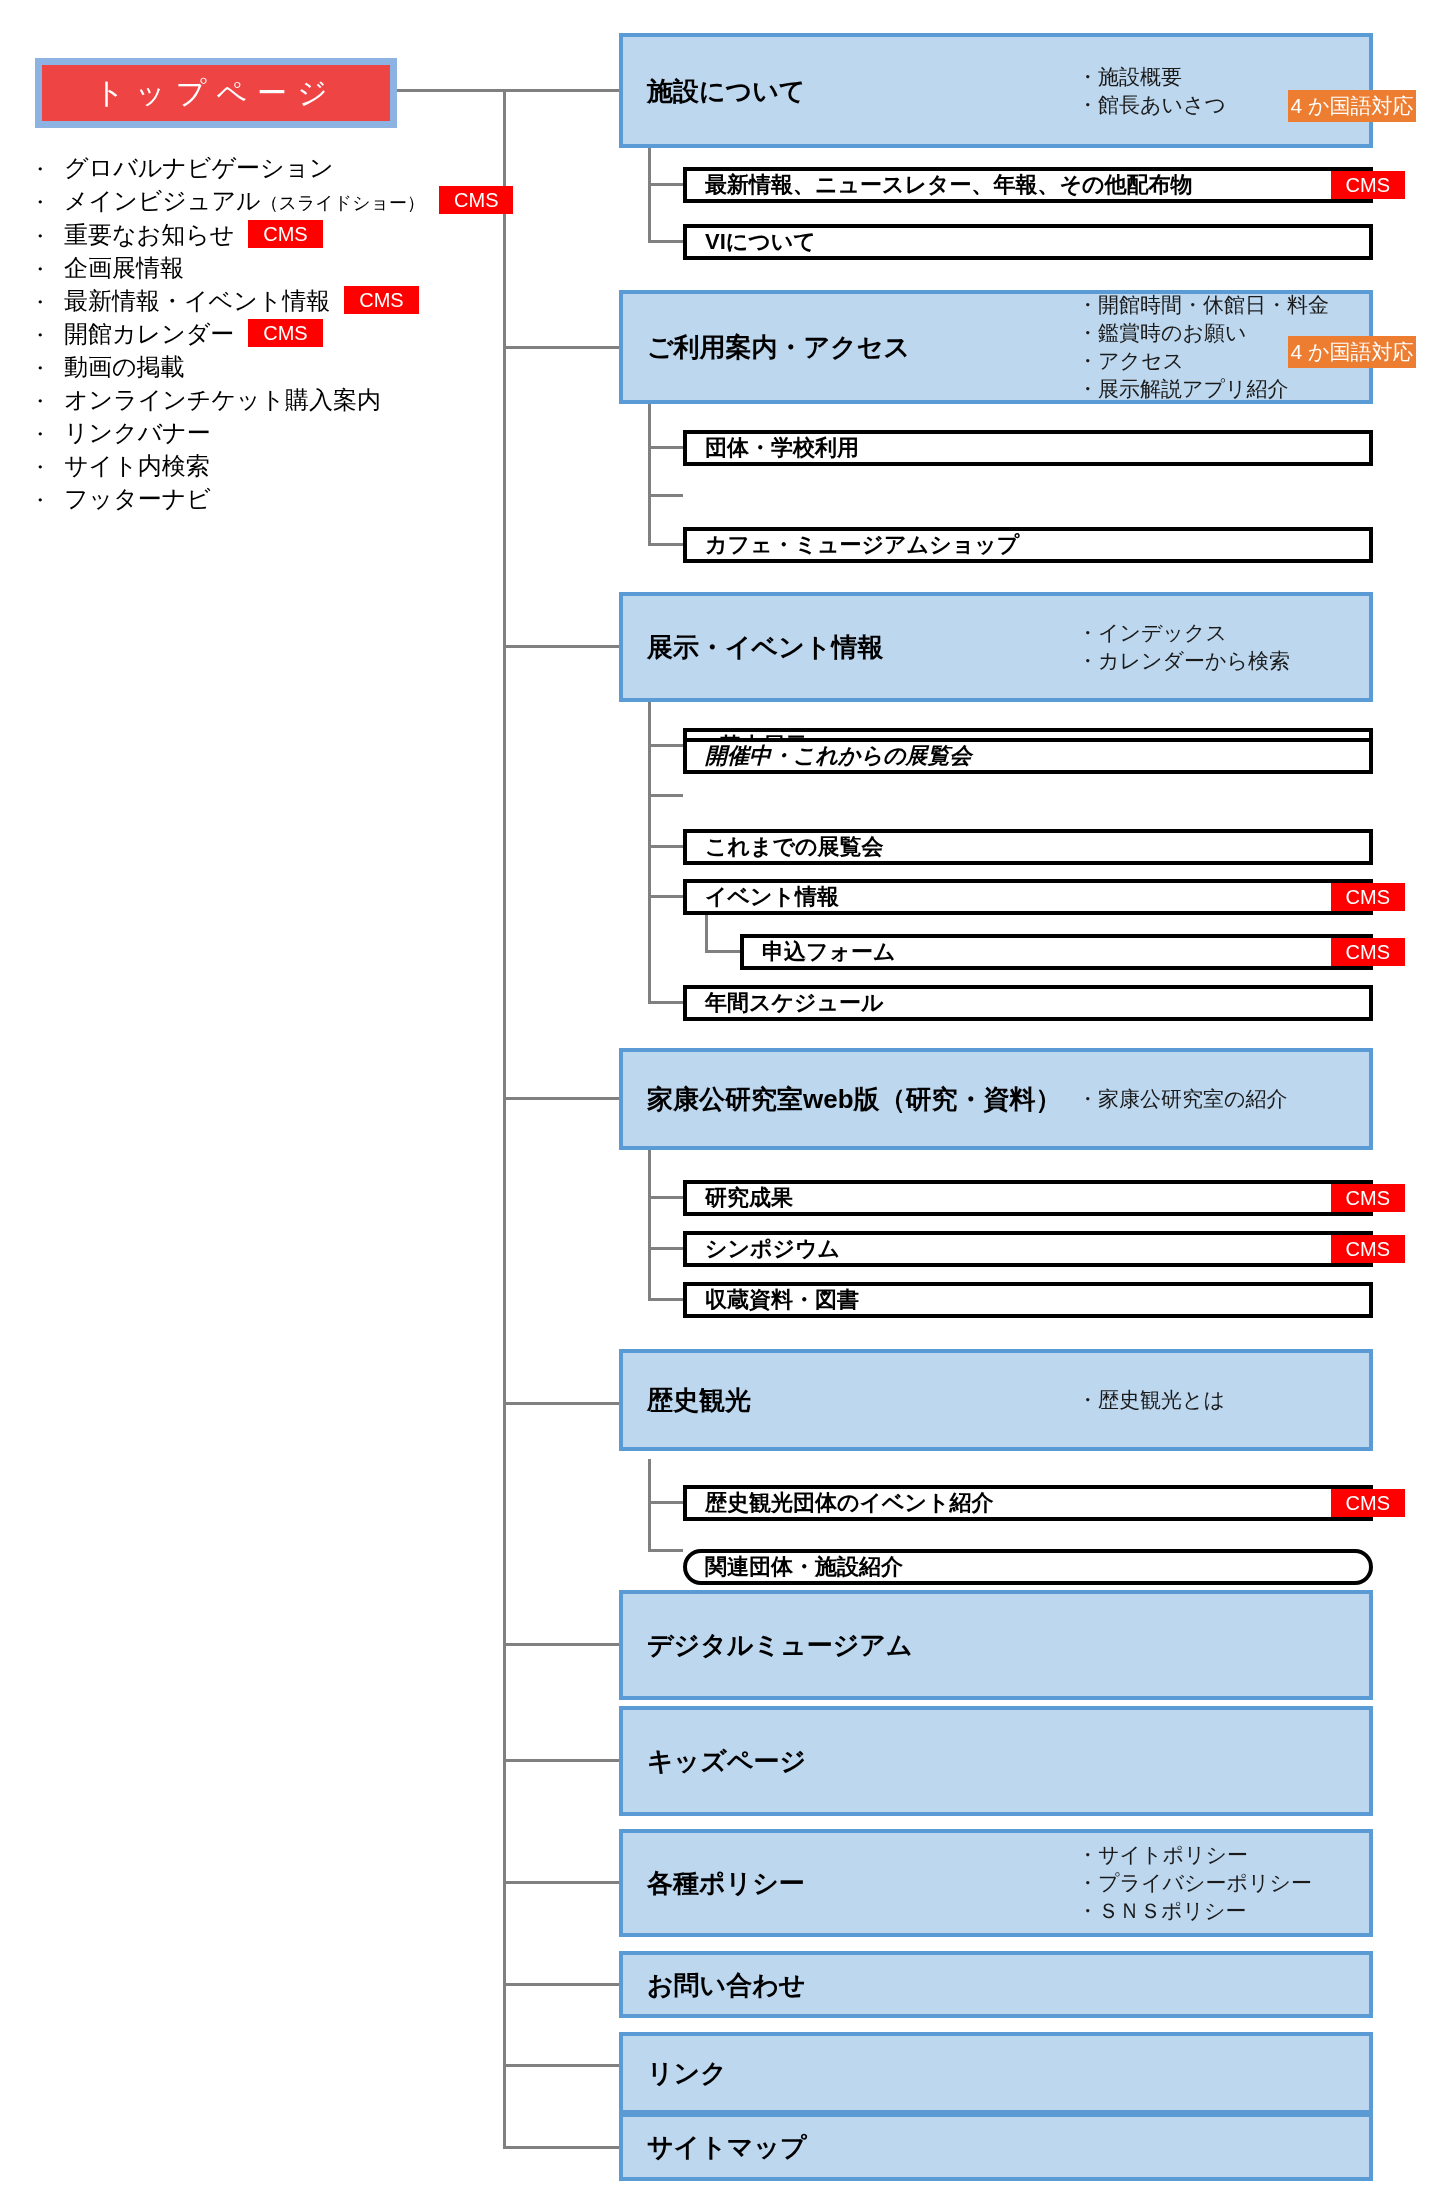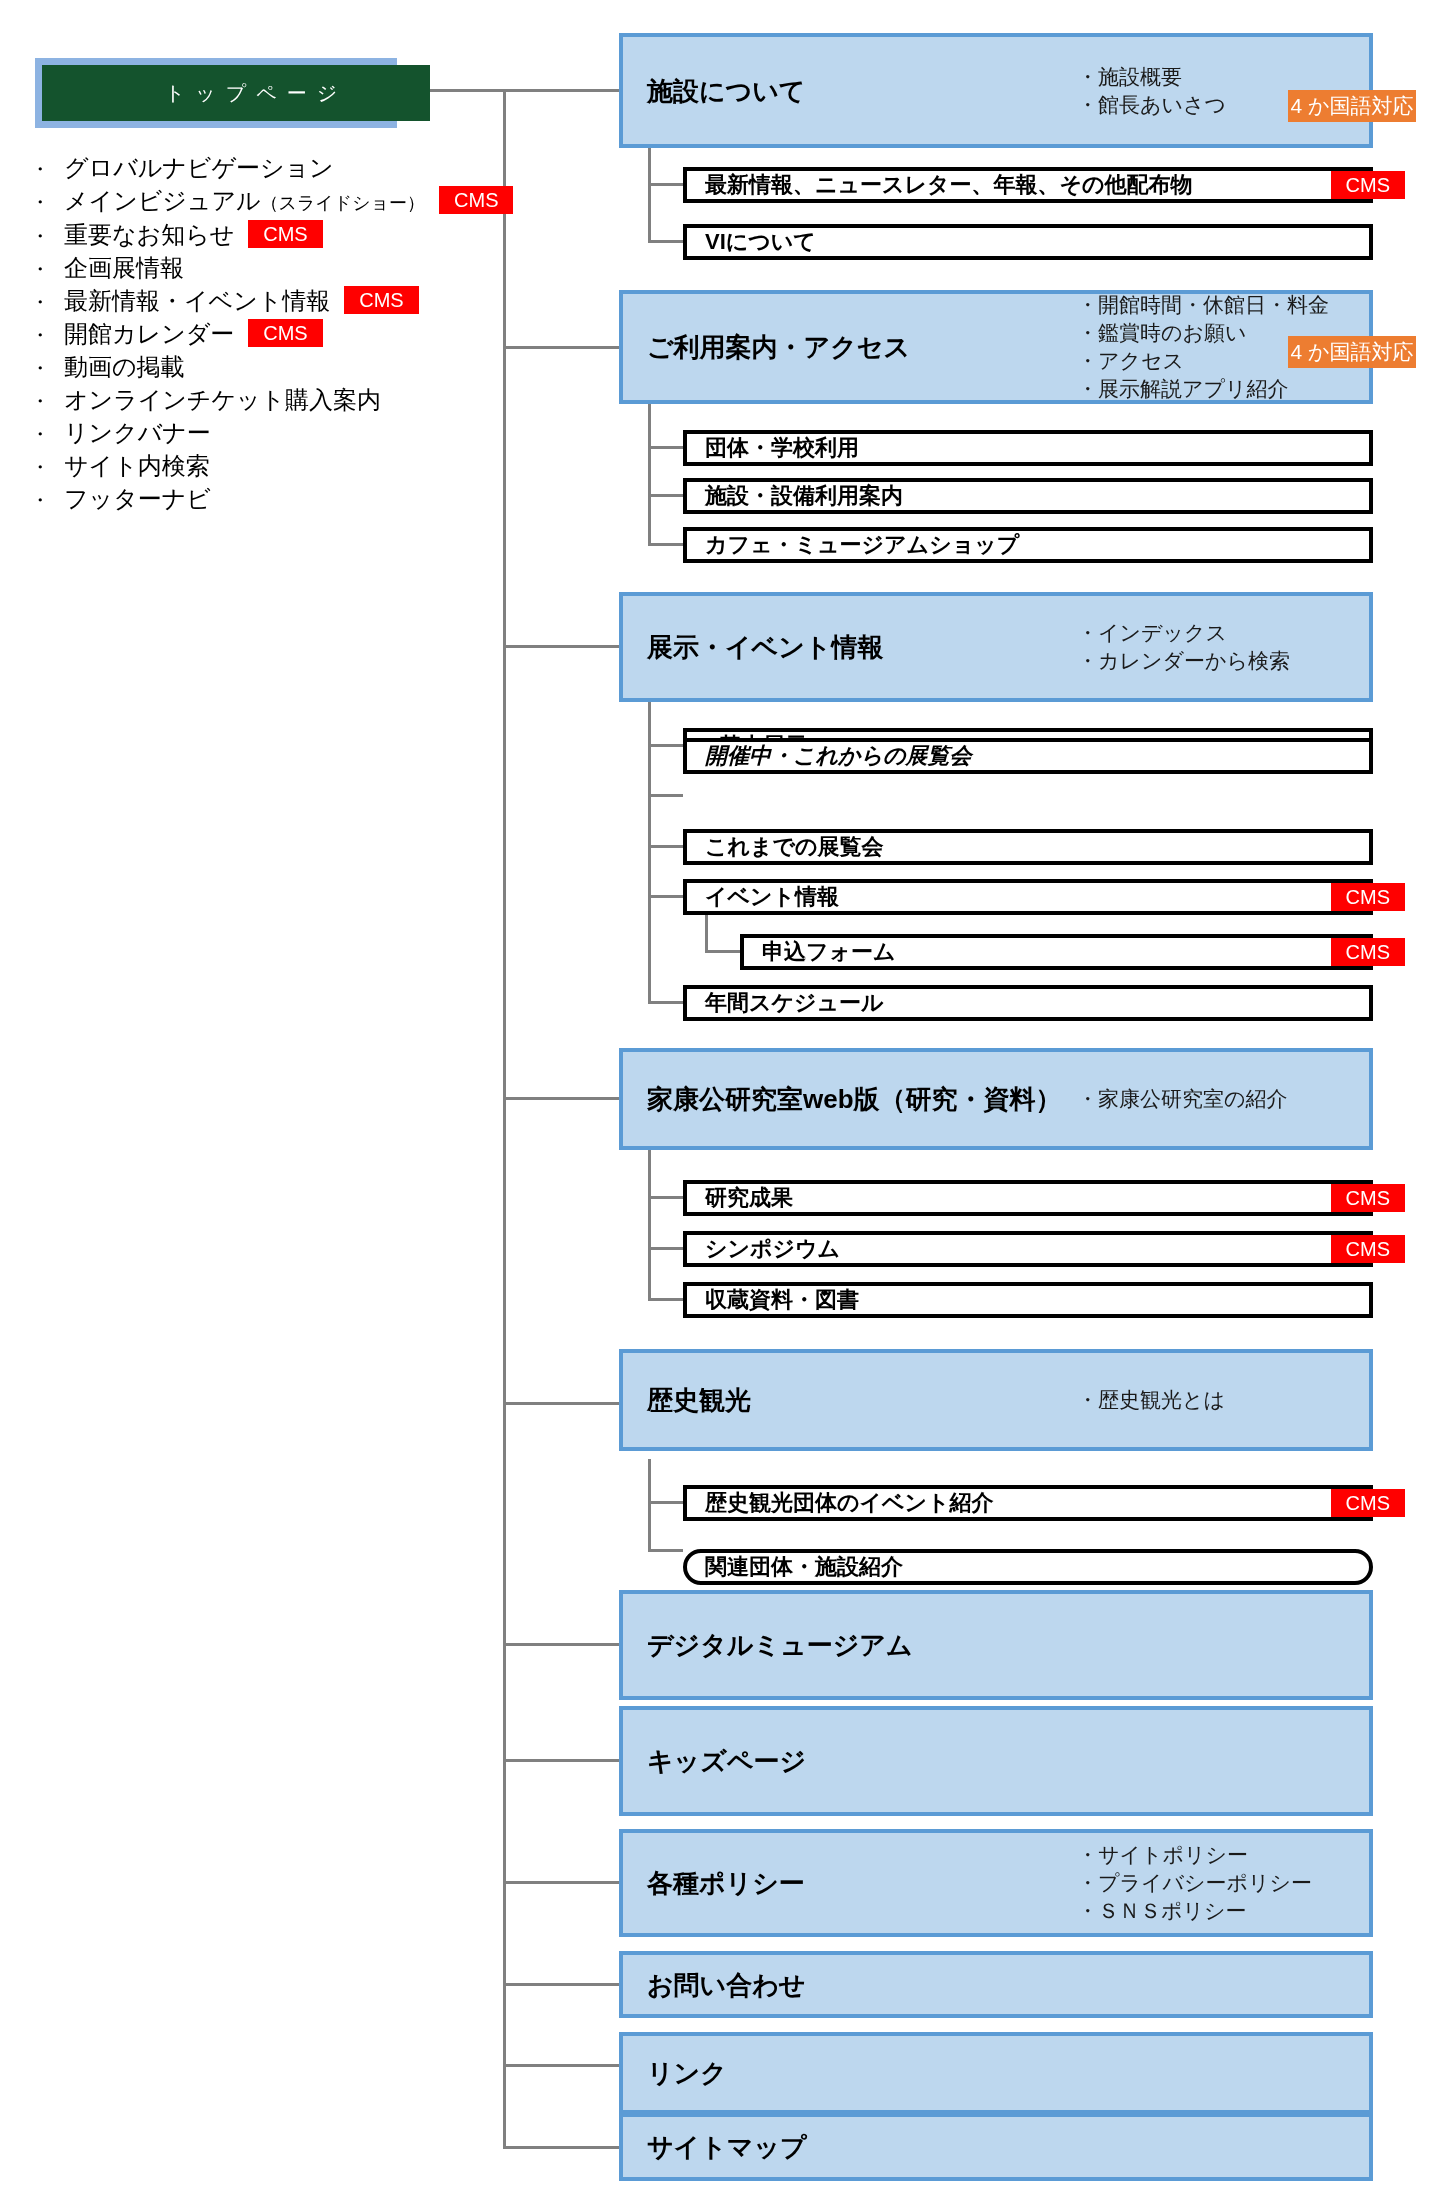--- a/index.html
+++ b/index.html
@@ -10,23 +10,23 @@
   }
   
   .ln { position:absolute; background:#808080; }
 
   
   .top-box {
     position:absolute; left:35px; top:58px; width:362px; height:70px;
     background:#8db3e2; padding:7px; box-sizing:border-box;
   }
   .top-box .inner {
-    width:100%; height:100%; background:#14532d; color:#ffffff;
+    width:100%; height:100%; background:#ef4444; color:#ffffff;
     display:flex; align-items:center; justify-content:center;
-    font-size:20px; letter-spacing:10px; white-space:nowrap;padding-left:40px;
+    font-size:30px; letter-spacing:10px; white-space:nowrap;
   }
 
   
   .features { position:absolute; left:30px; top:152px; list-style:none; margin:0; padding:0; }
   .features li { font-size:24px; line-height:31px; white-space:nowrap; }
   .features .bullet { display:inline-block; width:34px; font-size:20px; }
   .features .suffix { font-size:18px; }
 
   
   .cms {
@@ -149,23 +149,20 @@
       <div>・開館時間・休館日・料金</div>
       <div>・鑑賞時のお願い</div>
       <div>・アクセス</div>
       <div>・展示解説アプリ紹介</div>
     </div>
     <div class="ml" style="top:42px;">4 か国語対応</div>
   </div>
   <div class="box-sub" style="top:430px;">
     <span class="lbl">団体・学校利用</span>
   </div>
-  <div class="box-sub" style="top:478px;">
-    <span class="lbl">施設・設備利用案内</span>
-  </div>
   <div class="box-sub" style="top:527px;">
     <span class="lbl">カフェ・ミュージアムショップ</span>
   </div>
 
   <div class="box-main" style="top:592px; height:110px;">
     <span class="title">展示・イベント情報</span>
     <div class="notes">
       <div>・インデックス</div>
       <div>・カレンダーから検索</div>
     </div>

